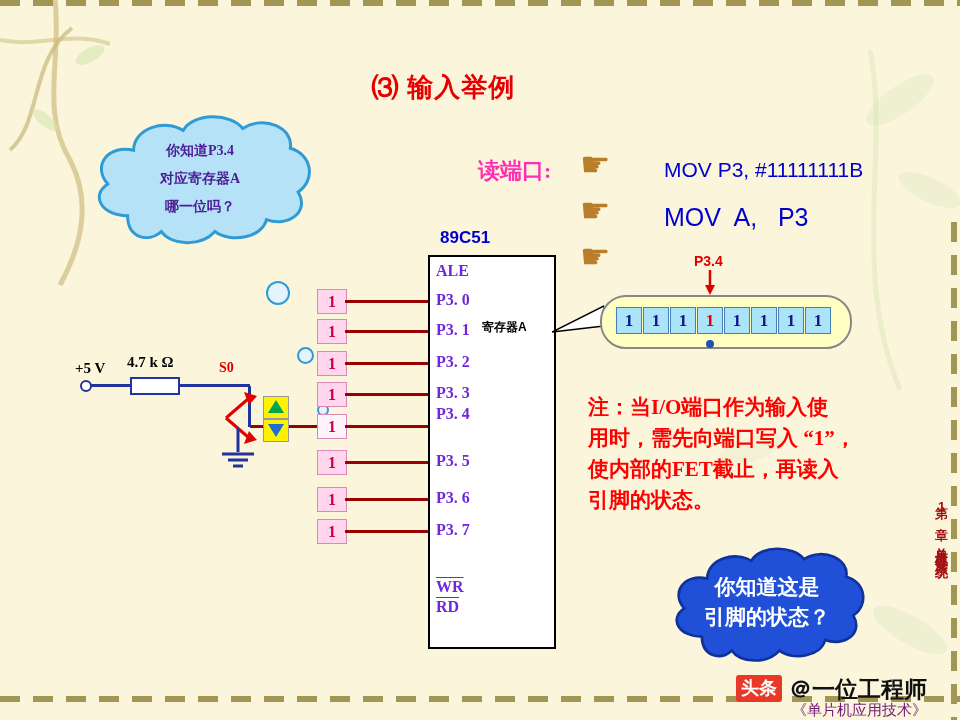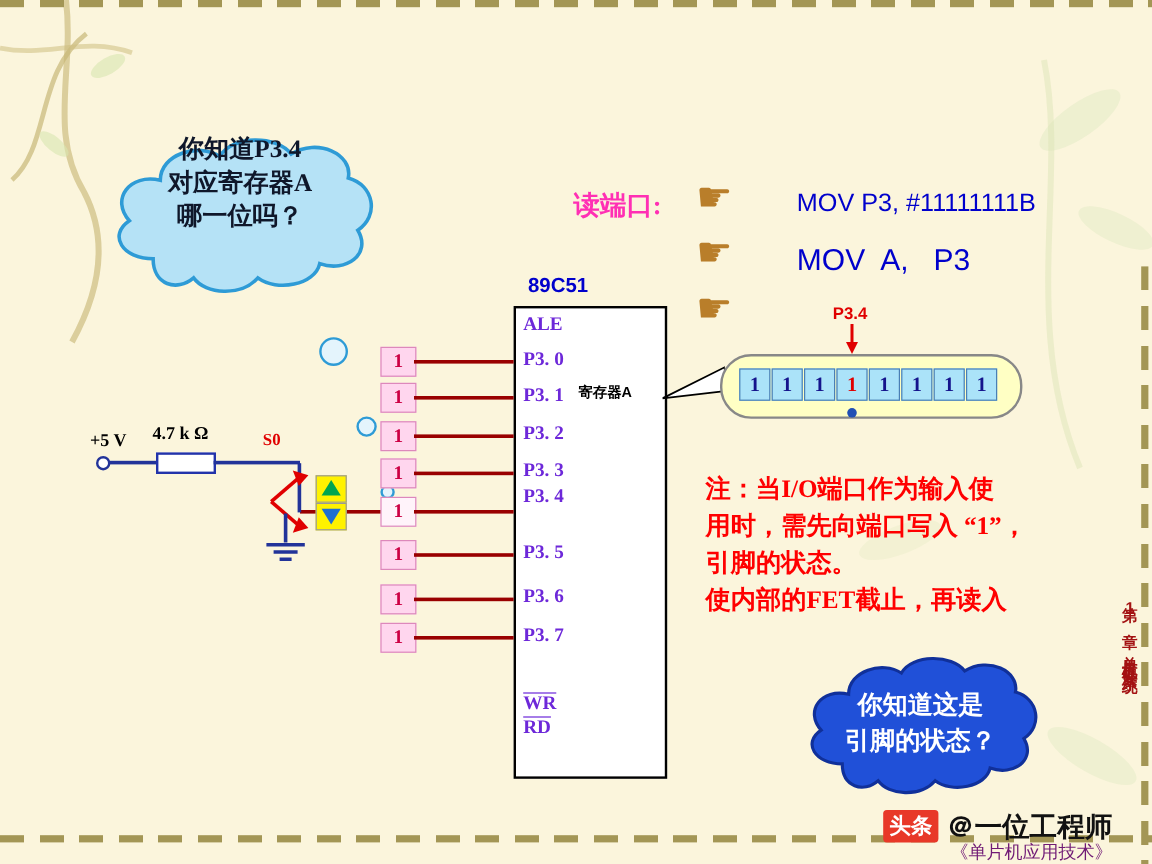--- a/index.html
+++ b/index.html
@@ -48,25 +48,26 @@
     <ellipse cx="210" cy="70" rx="40" ry="14" fill="#E3EBC6" opacity="0.55" transform="rotate(-35 210 70)"></ellipse>
     <ellipse cx="240" cy="160" rx="34" ry="12" fill="#E3EBC6" opacity="0.5" transform="rotate(25 240 160)"></ellipse>
     <ellipse cx="60" cy="420" rx="36" ry="12" fill="#E8EDC8" opacity="0.45" transform="rotate(-20 60 420)"></ellipse>
     <ellipse cx="220" cy="600" rx="42" ry="14" fill="#E3EBC6" opacity="0.5" transform="rotate(30 220 600)"></ellipse>
     <path d="M180,20 C200,120 160,240 210,360" stroke="#D8E0B0" fill="none" stroke-width="5" opacity="0.4"></path>
   </svg>
   <div class="dash-h" style="top:0"></div>
   <div class="dash-h" style="top:696px"></div>
   <div class="dash-v" style="right:3px;top:222px;height:498px"></div>
 
+  <div class="abs" style="left:372px;top:70px;font-size:26px;font-weight:bold;color:#E80000;letter-spacing:1px">⑶ 输入举例</div>
 
   <svg class="abs" style="left:82px;top:103px" width="238" height="152" viewBox="0 0 240 150">
     <path d="M46,112 C20,112 8,92 26,80 C10,62 26,40 52,46 C52,24 84,14 102,26 C112,8 150,8 162,24 C184,10 214,24 210,44 C232,50 236,76 218,88 C230,108 208,124 186,116 C182,134 150,140 134,128 C120,144 90,142 80,128 C66,140 46,134 46,112 Z" fill="#B5E2F6" stroke="#2E9BD6" stroke-width="3"></path>
   </svg>
-  <div class="abs cloudtext" style="left:100px;top:110px;width:200px;color:#0f172a;font-size:21px;line-height:28px">
+  <div class="abs cloudtext" style="left:100px;top:137px;width:200px;color:#4c1d95;font-size:14px;line-height:28px">
     <div>你知道P3.4</div>
     <div>对应寄存器A</div>
     <div>哪一位吗？</div>
   </div>
   <div class="bubble" style="left:266px;top:281px;width:20px;height:20px"></div>
   <div class="bubble" style="left:297px;top:347px;width:13px;height:13px"></div>
   <div class="bubble" style="left:317px;top:404px;width:8px;height:8px"></div>
 
   <div class="abs serif" style="left:478px;top:156px;font-size:22px;font-weight:bold;color:#FF2FB4">读端口:</div>
   <div class="abs" style="left:580px;top:144px;font-size:34px;color:#B97E2A">☛</div>
@@ -153,22 +154,22 @@
   <div class="abs" style="left:694px;top:253px;font-size:14px;font-weight:bold;color:#E00000">P3.4</div>
   <svg class="abs" style="left:704px;top:270px" width="12" height="26" viewBox="0 0 12 26">
     <line x1="6" y1="0" x2="6" y2="16" stroke="#E00000" stroke-width="2.5"></line>
     <polygon points="1,15 11,15 6,25" fill="#E00000"></polygon>
   </svg>
   <div class="abs" style="left:706px;top:340px;width:8px;height:8px;border-radius:50%;background:#2150B4"></div>
 
   <div class="abs notetext" style="left:588px;top:392px;width:352px">
     <div>注：当I/O端口作为输入使</div>
     <div>用时，需先向端口写入 “1”，</div>
+    <div>使内部的FET截止，再读入</div>
     <div>引脚的状态。</div>
-    <div>使内部的FET截止，再读入</div>
   </div>
 
   <svg class="abs" style="left:642px;top:538px" width="250" height="132" viewBox="0 0 240 150">
     <path d="M46,112 C20,112 8,92 26,80 C10,62 26,40 52,46 C52,24 84,14 102,26 C112,8 150,8 162,24 C184,10 214,24 210,44 C232,50 236,76 218,88 C230,108 208,124 186,116 C182,134 150,140 134,128 C120,144 90,142 80,128 C66,140 46,134 46,112 Z" fill="#2050D8" stroke="#10309A" stroke-width="3"></path>
   </svg>
   <div class="abs cloudtext" style="left:660px;top:572px;width:214px;color:#fff;font-size:21px;line-height:30px">
     <div>你知道这是</div>
     <div>引脚的状态？</div>
   </div>
 

